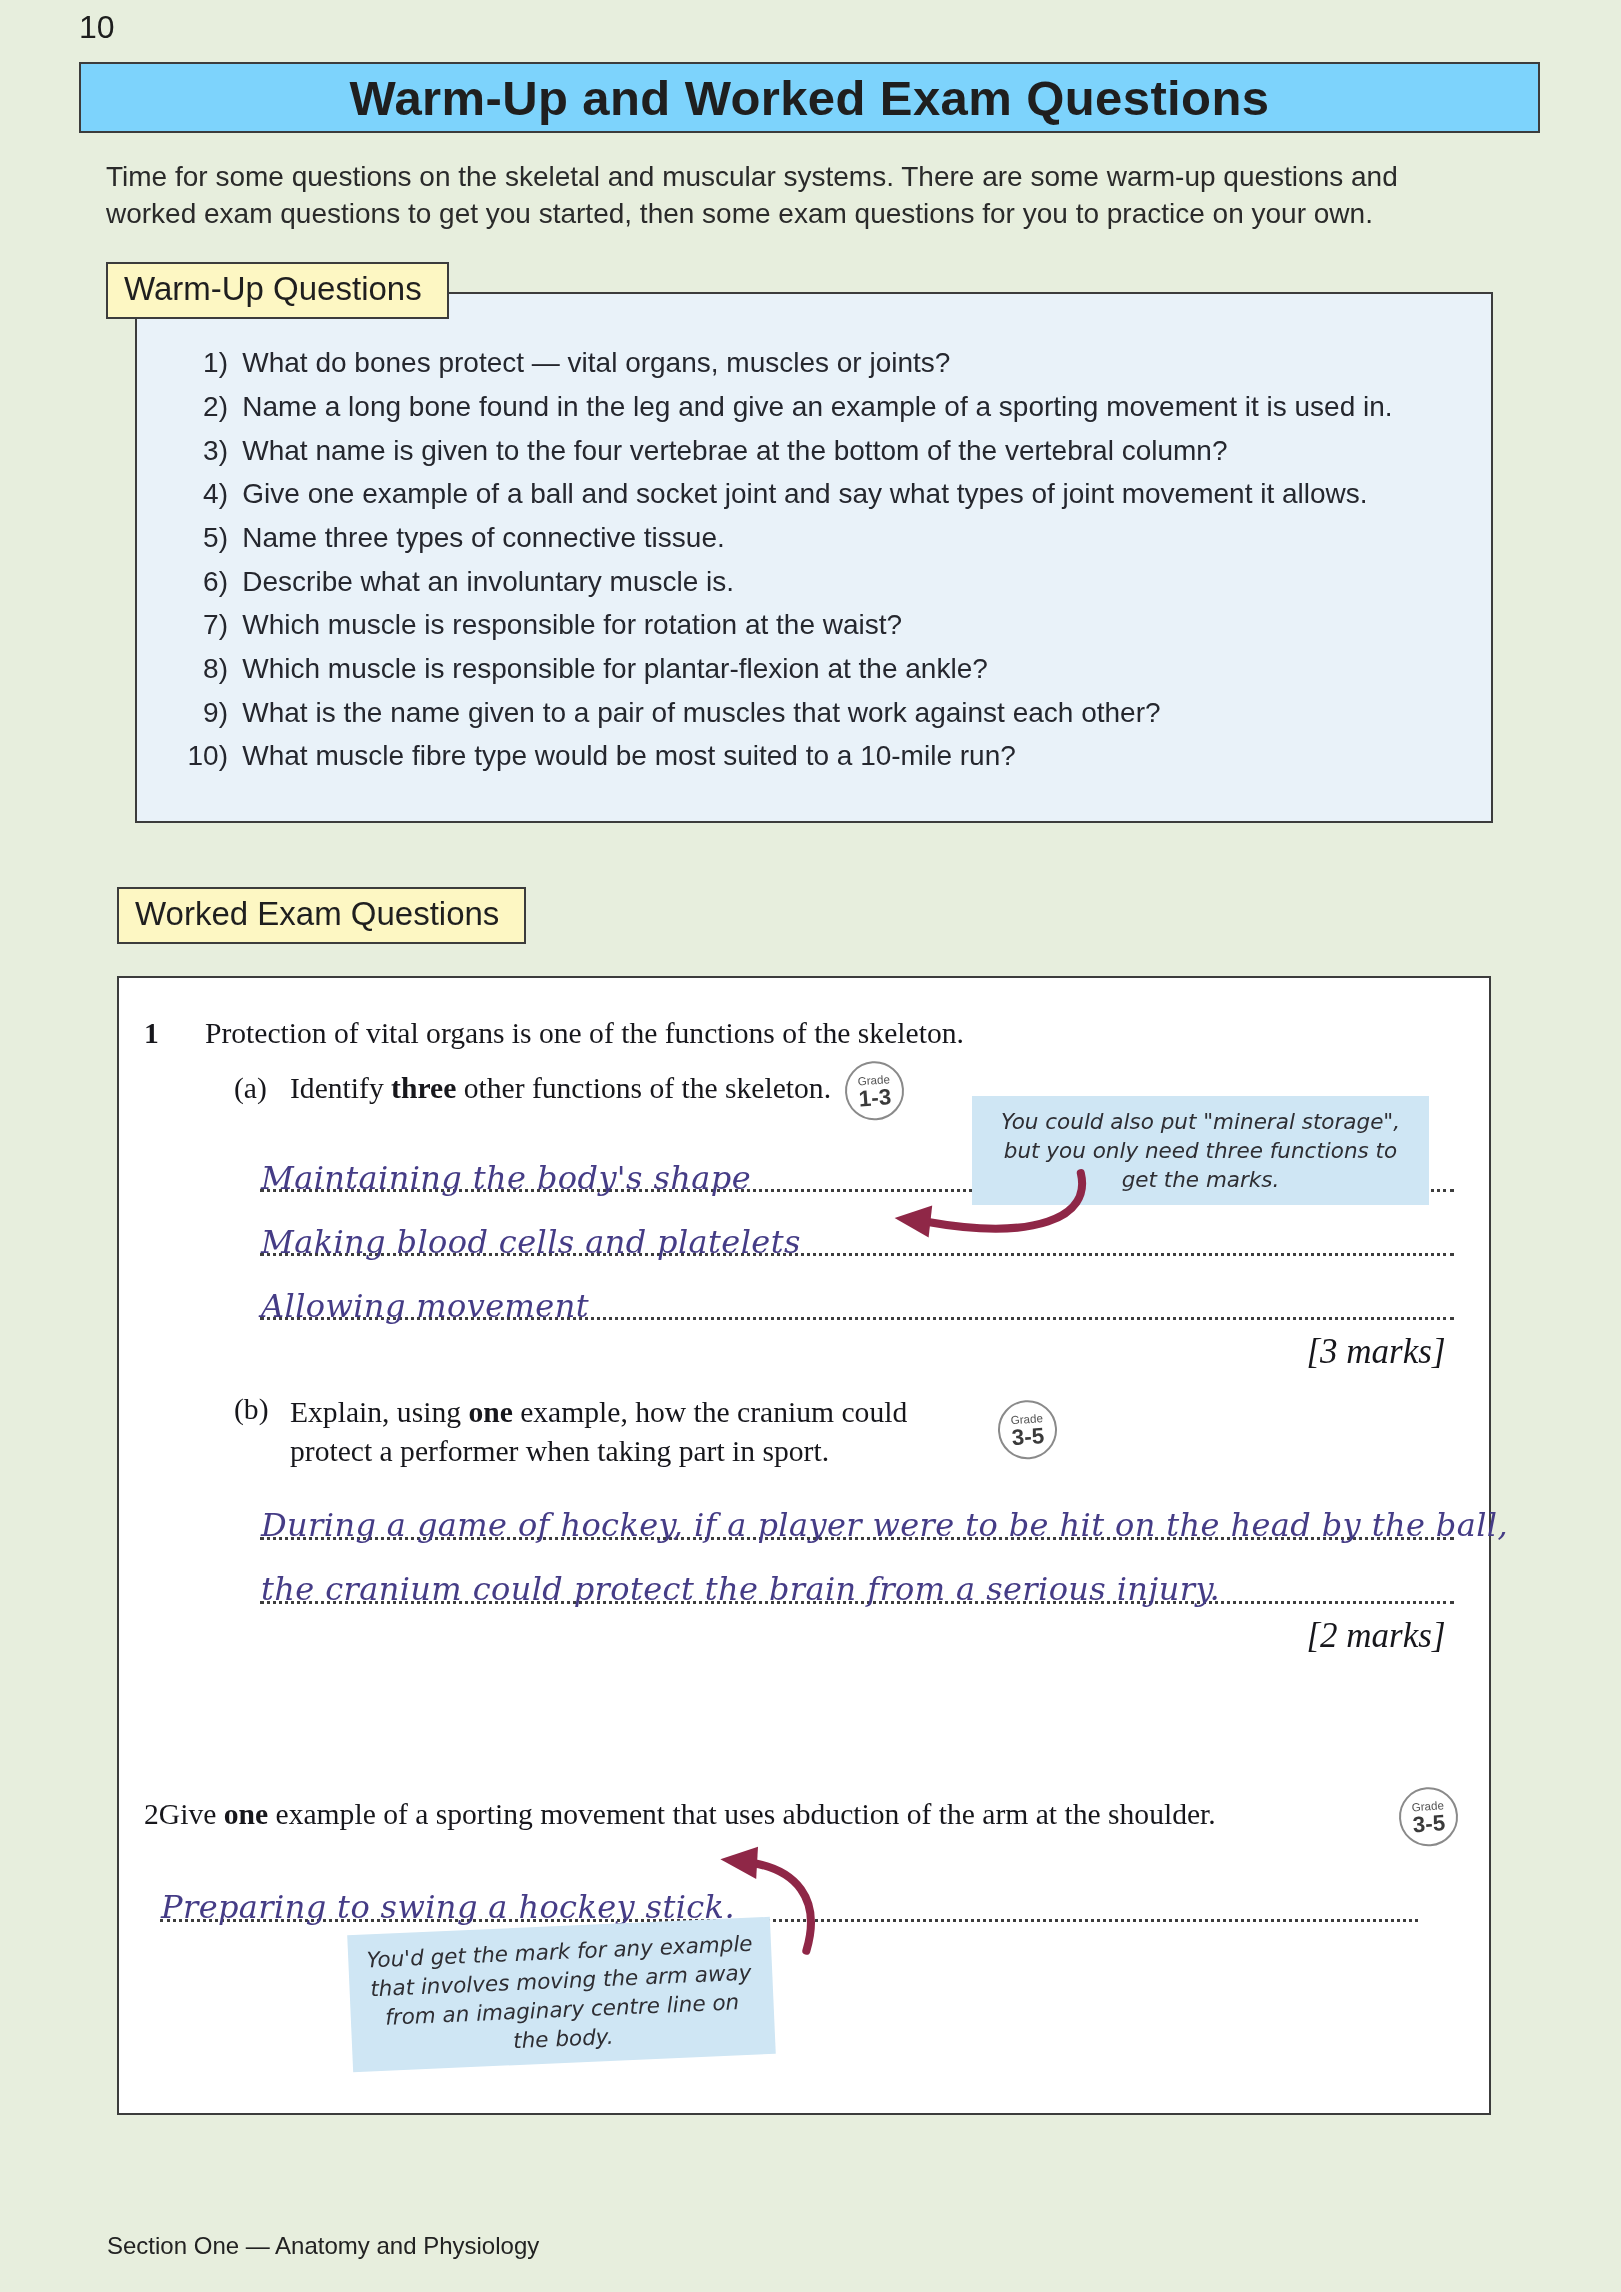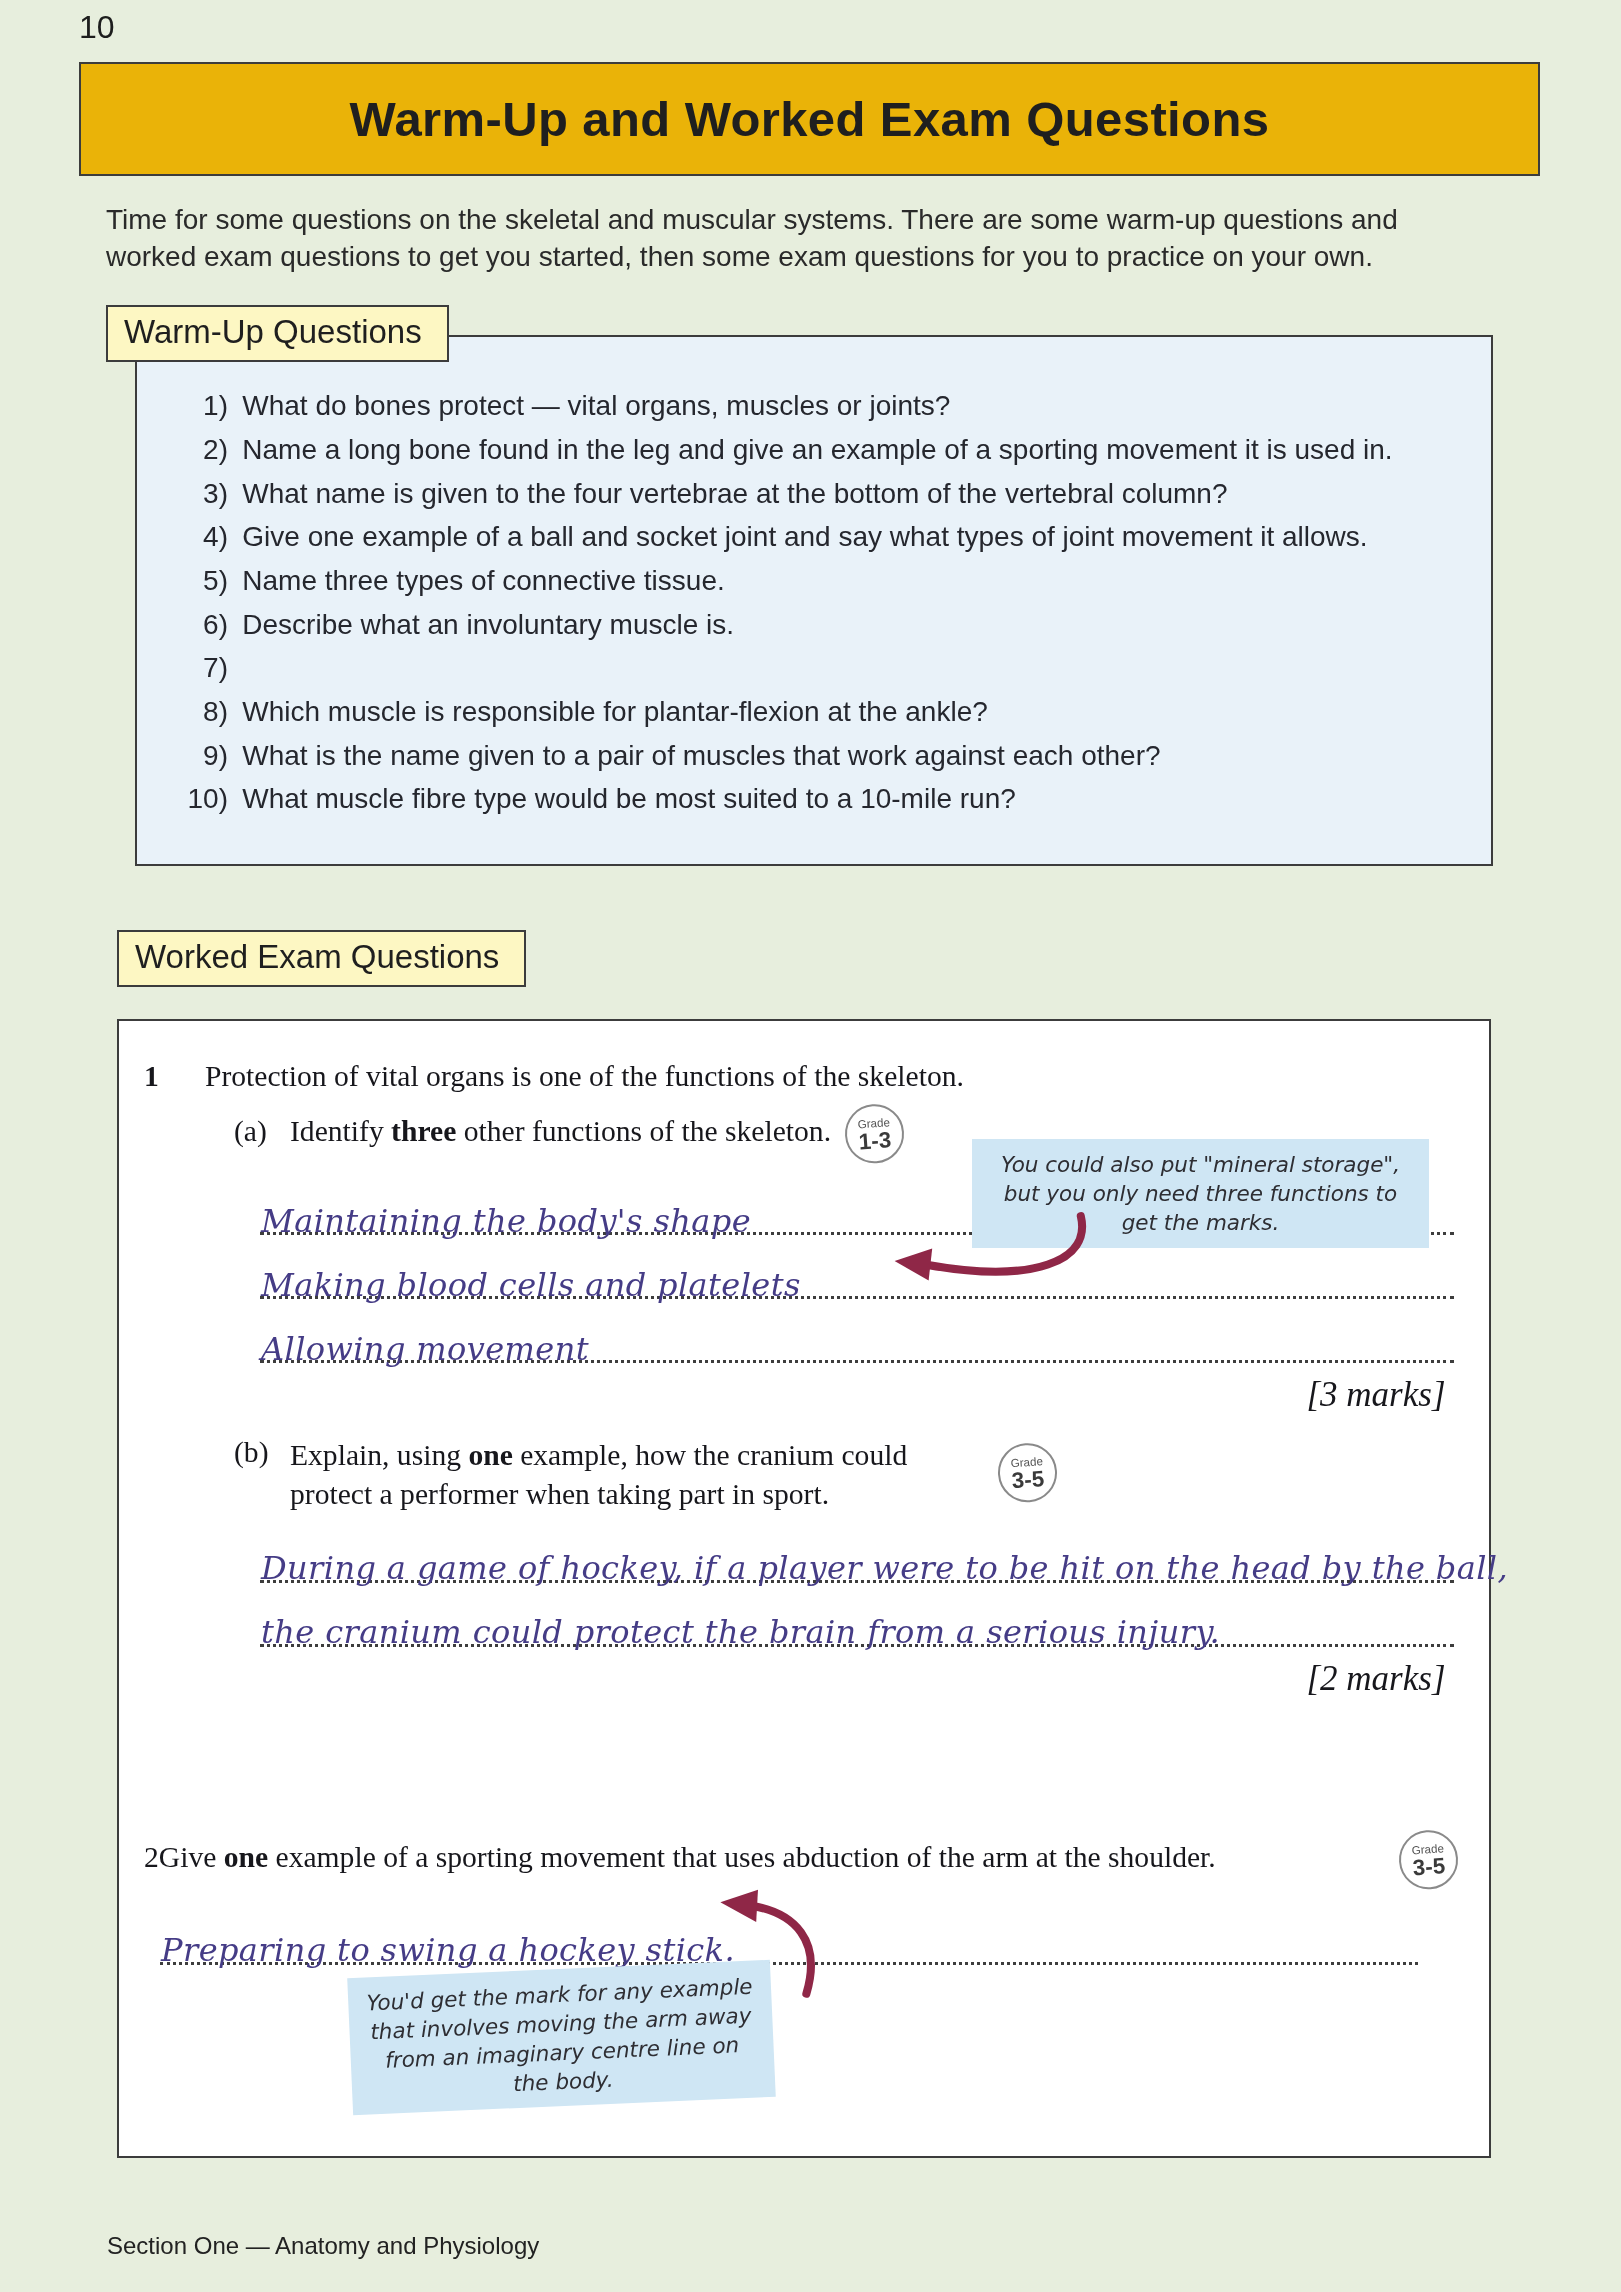--- a/index.html
+++ b/index.html
@@ -9,23 +9,23 @@
     width: 1621px;
     height: 2293px;
     background: #e7eedd;
     font-family: "Liberation Sans", sans-serif;
     color: #222;
     padding: 9px 81px 0 79px;
     overflow: hidden;
   }
   .page-number { font-size: 32px; color: #1d1d1d; margin-bottom: 16px; }
   .banner {
-    background: #eab308;
-    border: 2.7px solid #3c3c3c;
-    height: 114px;
+    background: #7dd3fc;
+    border: 2.7px solid #3c3c3c;
+    height: 71px;
     display: flex; align-items: center; justify-content: center;
     margin-bottom: 25px;
     text-align: right;
   }
   .banner h1 { font-size: 49px; font-weight: bold; color: #1f1f1f; letter-spacing: 0.4px; }
   .intro { font-size: 28px; line-height: 37px; margin: 0 54px 30px 27px; color: #2a2a2a; }
 
   .label-box {
     display: inline-block;
     background: #fdf7c3;
@@ -172,20 +172,21 @@
       <div class="q-row">
         <span class="q-num">5)</span>
         <span class="q-text">Name three types of connective tissue.</span>
       </div>
       <div class="q-row">
         <span class="q-num">6)</span>
         <span class="q-text">Describe what an involuntary muscle is.</span>
       </div>
       <div class="q-row">
         <span class="q-num">7)</span>
+        <span class="q-text">Which muscle is responsible for rotation at the waist?</span>
       </div>
       <div class="q-row">
         <span class="q-num">8)</span>
         <span class="q-text">Which muscle is responsible for plantar-flexion at the ankle?</span>
       </div>
       <div class="q-row">
         <span class="q-num">9)</span>
         <span class="q-text">What is the name given to a pair of muscles that work against each other?</span>
       </div>
       <div class="q-row">

